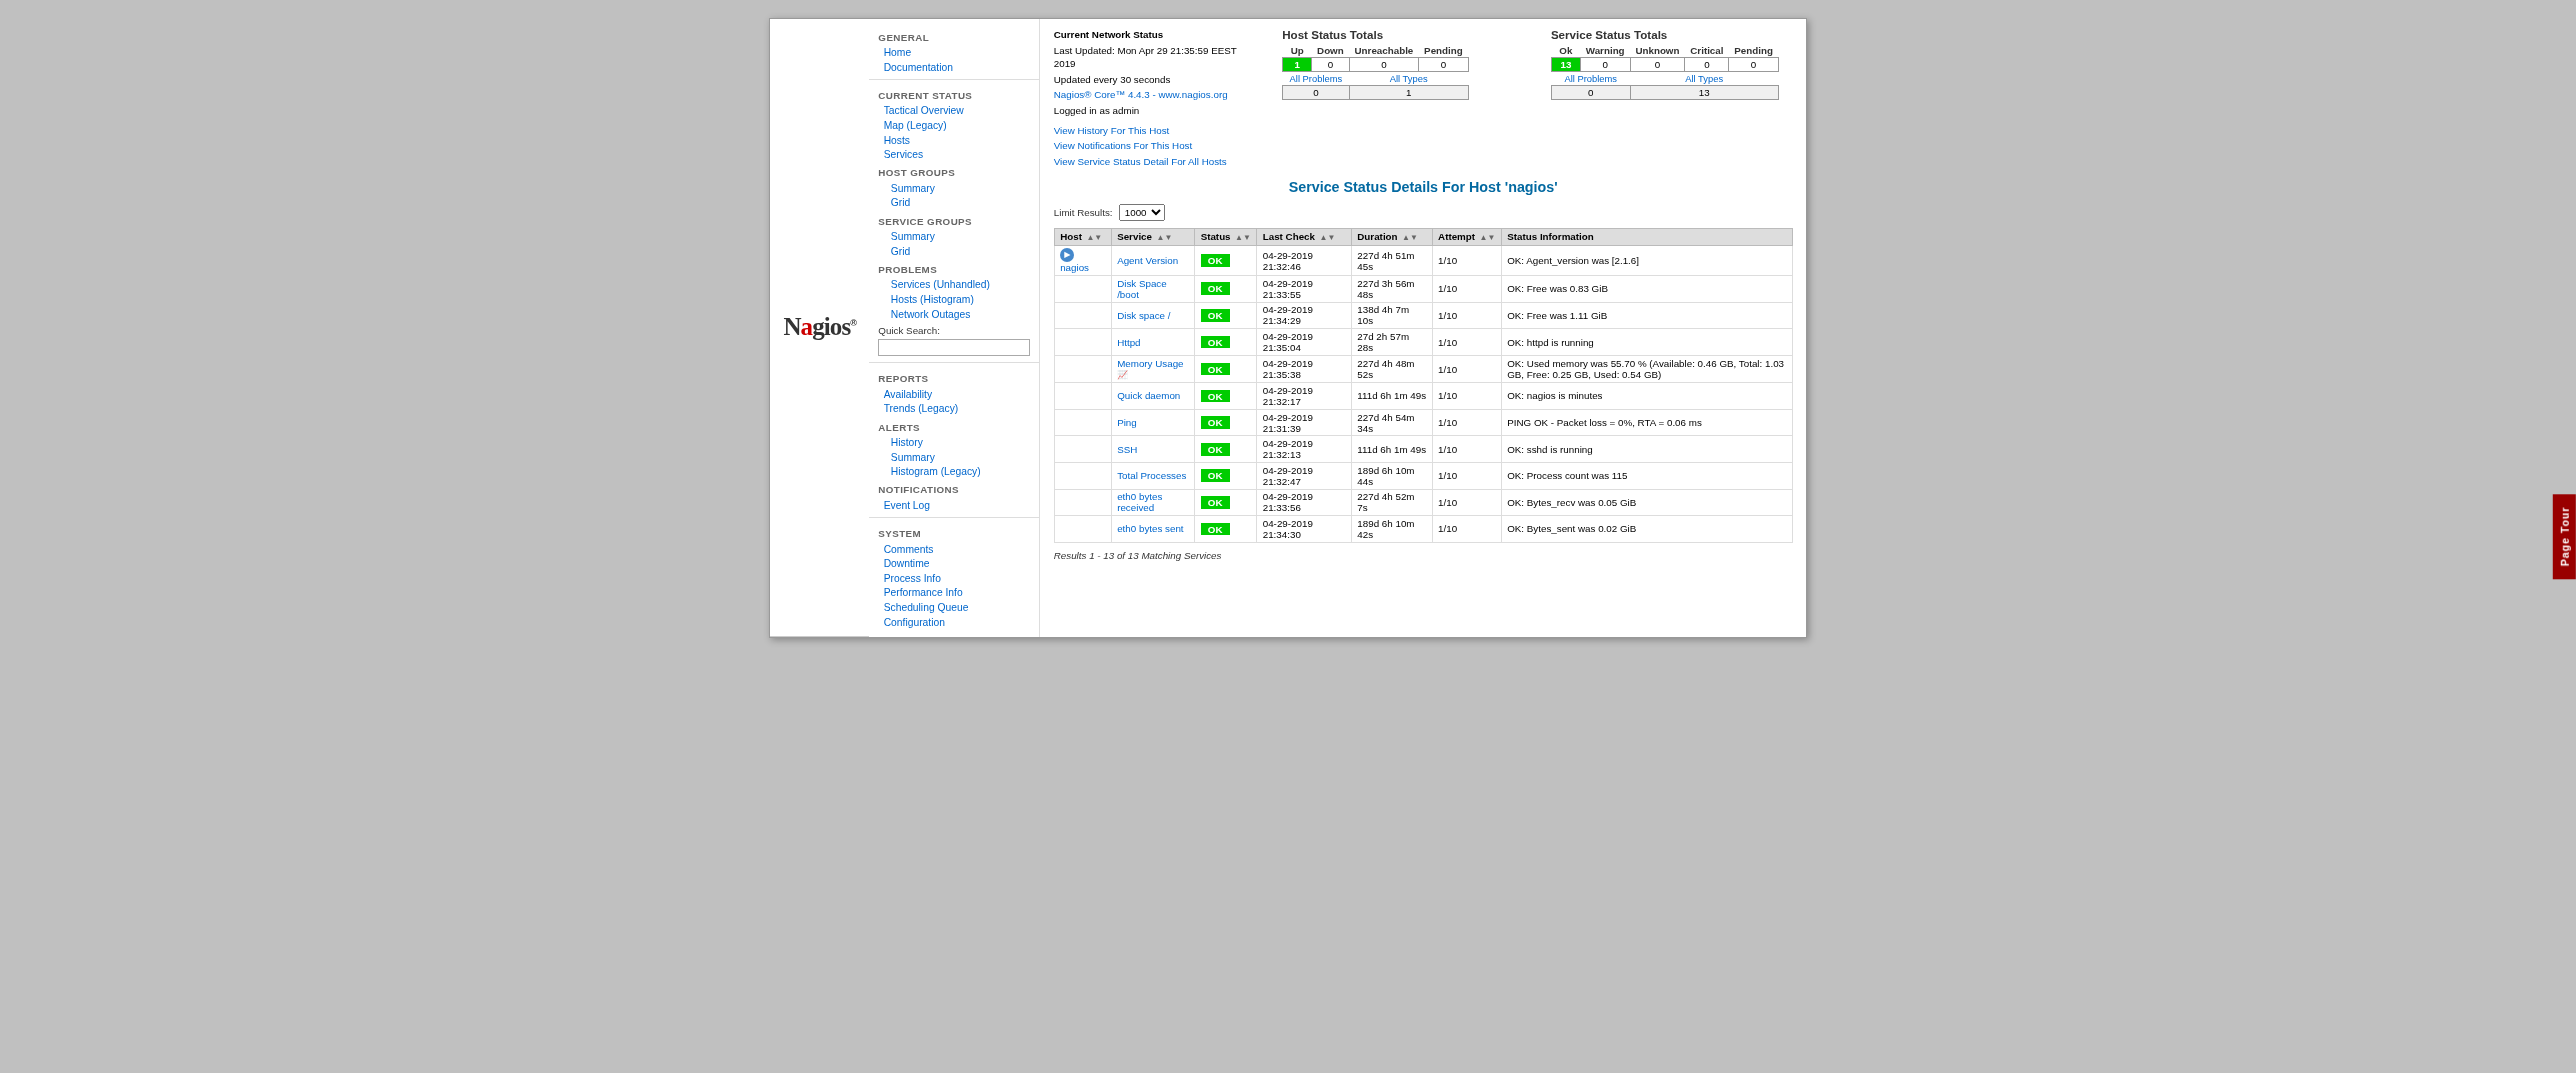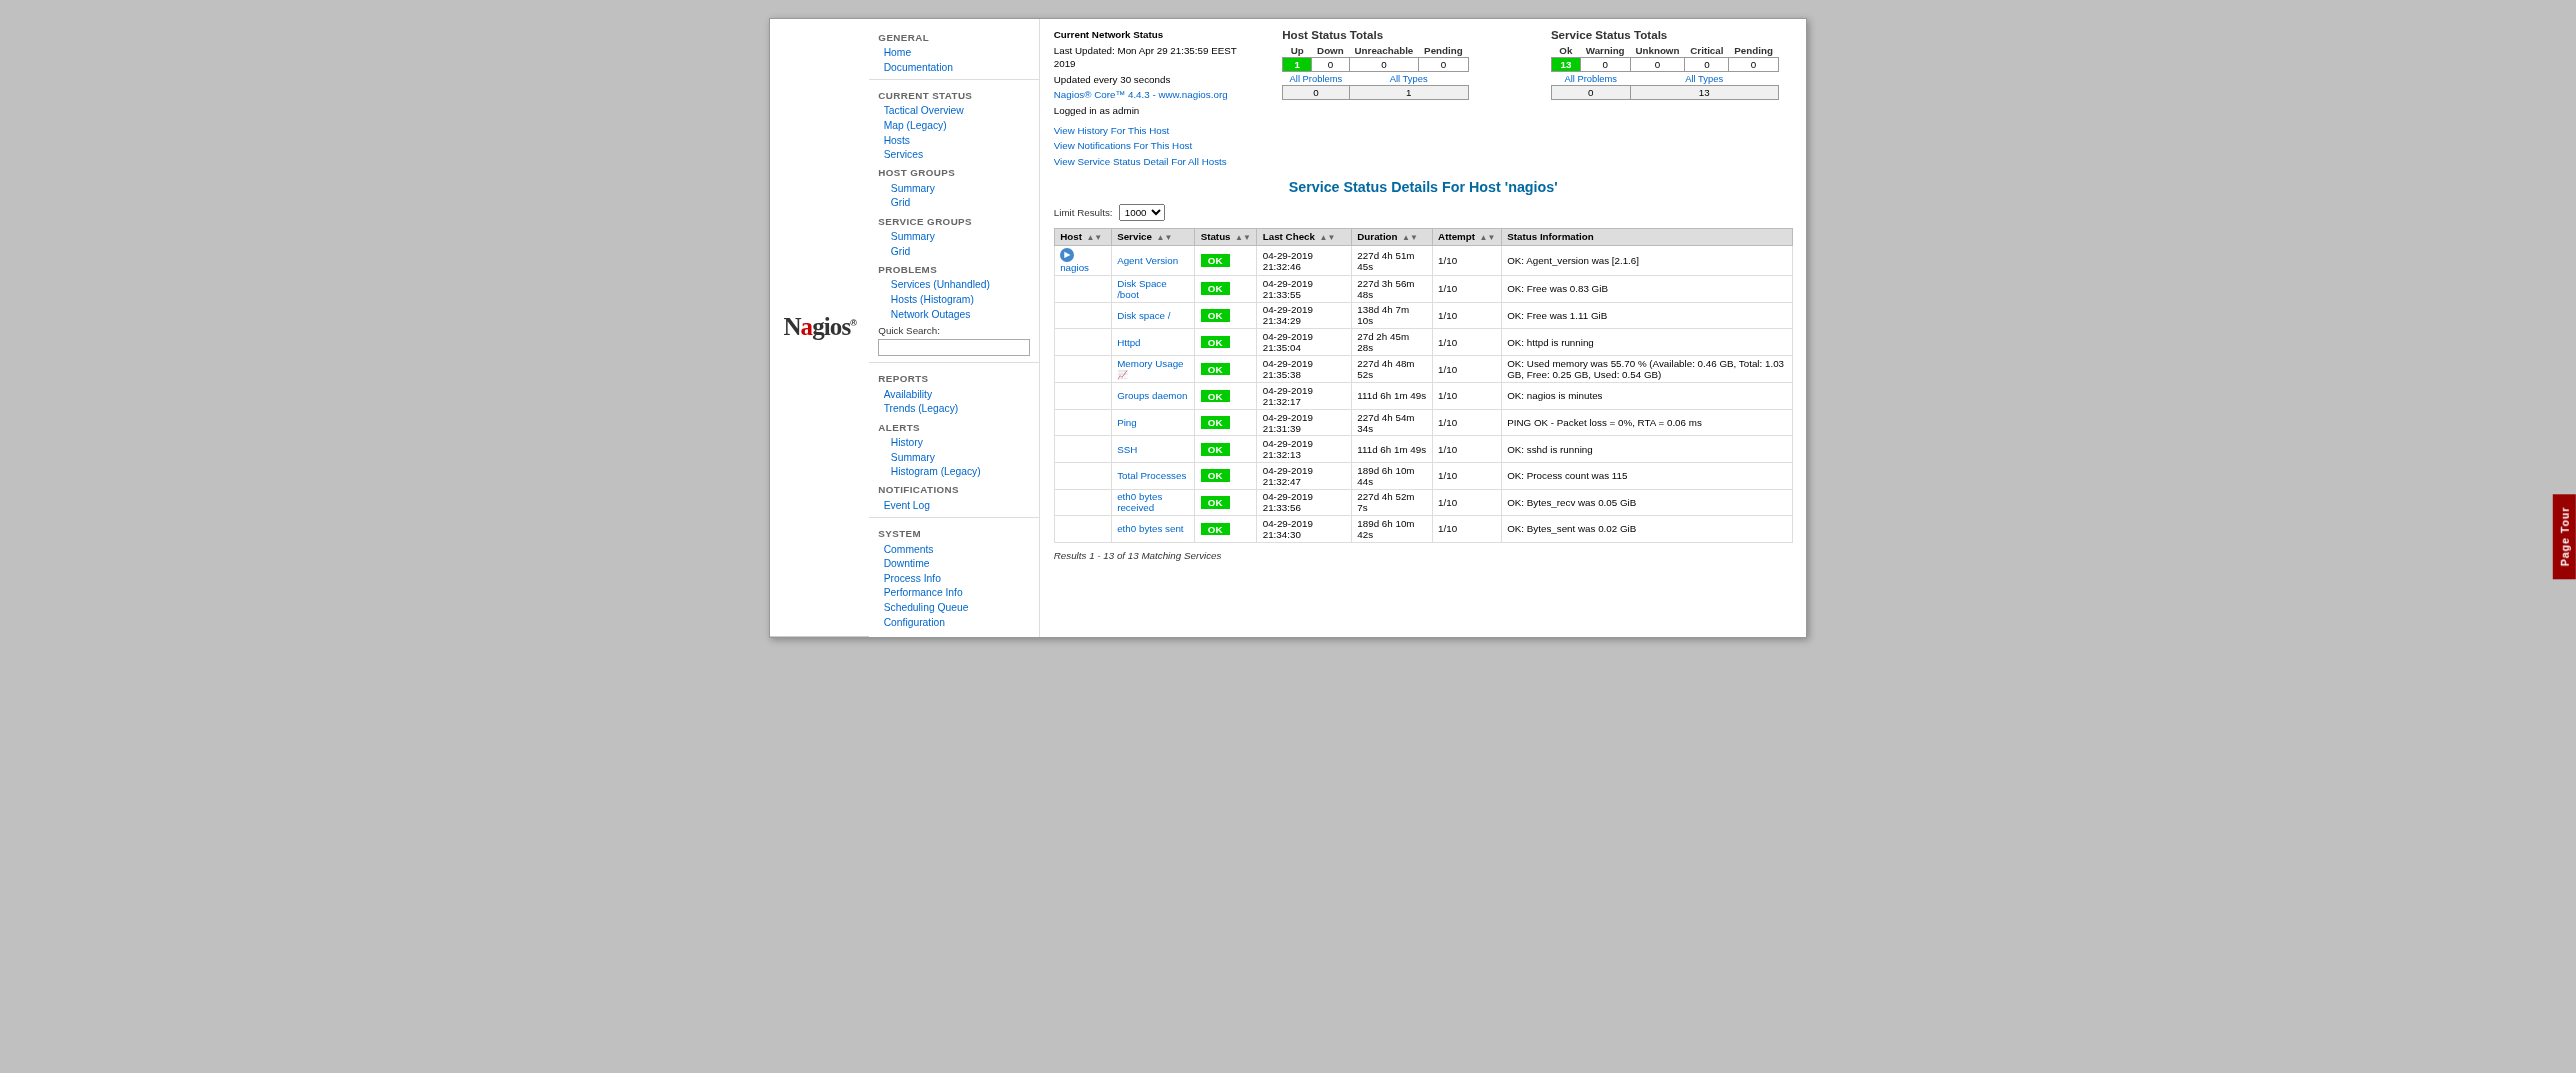--- a/index.html
+++ b/index.html
@@ -432,36 +432,36 @@
               <td>04-29-2019 21:34:29</td>
               <td>138d 4h 7m 10s</td>
               <td>1/10</td>
               <td>OK: Free was 1.11 GiB</td>
             </tr>
             <tr>
               <td></td>
               <td><a class="service-link">Httpd</a></td>
               <td><span class="status-ok">OK</span></td>
               <td>04-29-2019 21:35:04</td>
-              <td>27d 2h 45m 28s</td>
+              <td>27d 2h 57m 28s</td>
               <td>1/10</td>
               <td>OK: httpd is running</td>
             </tr>
             <tr>
               <td></td>
               <td><a class="service-link">Memory Usage</a> <span class="graph-icon" title="Graph">📈</span></td>
               <td><span class="status-ok">OK</span></td>
               <td>04-29-2019 21:35:38</td>
               <td>227d 4h 48m 52s</td>
               <td>1/10</td>
               <td>OK: Used memory was 55.70 % (Available: 0.46 GB, Total: 1.03 GB, Free: 0.25 GB, Used: 0.54 GB)</td>
             </tr>
             <tr>
               <td></td>
-              <td><a class="service-link">Groups daemon</a></td>
+              <td><a class="service-link">Quick daemon</a></td>
               <td><span class="status-ok">OK</span></td>
               <td>04-29-2019 21:32:17</td>
               <td>111d 6h 1m 49s</td>
               <td>1/10</td>
               <td>OK: nagios is minutes</td>
             </tr>
             <tr>
               <td></td>
               <td><a class="service-link">Ping</a></td>
               <td><span class="status-ok">OK</span></td>

